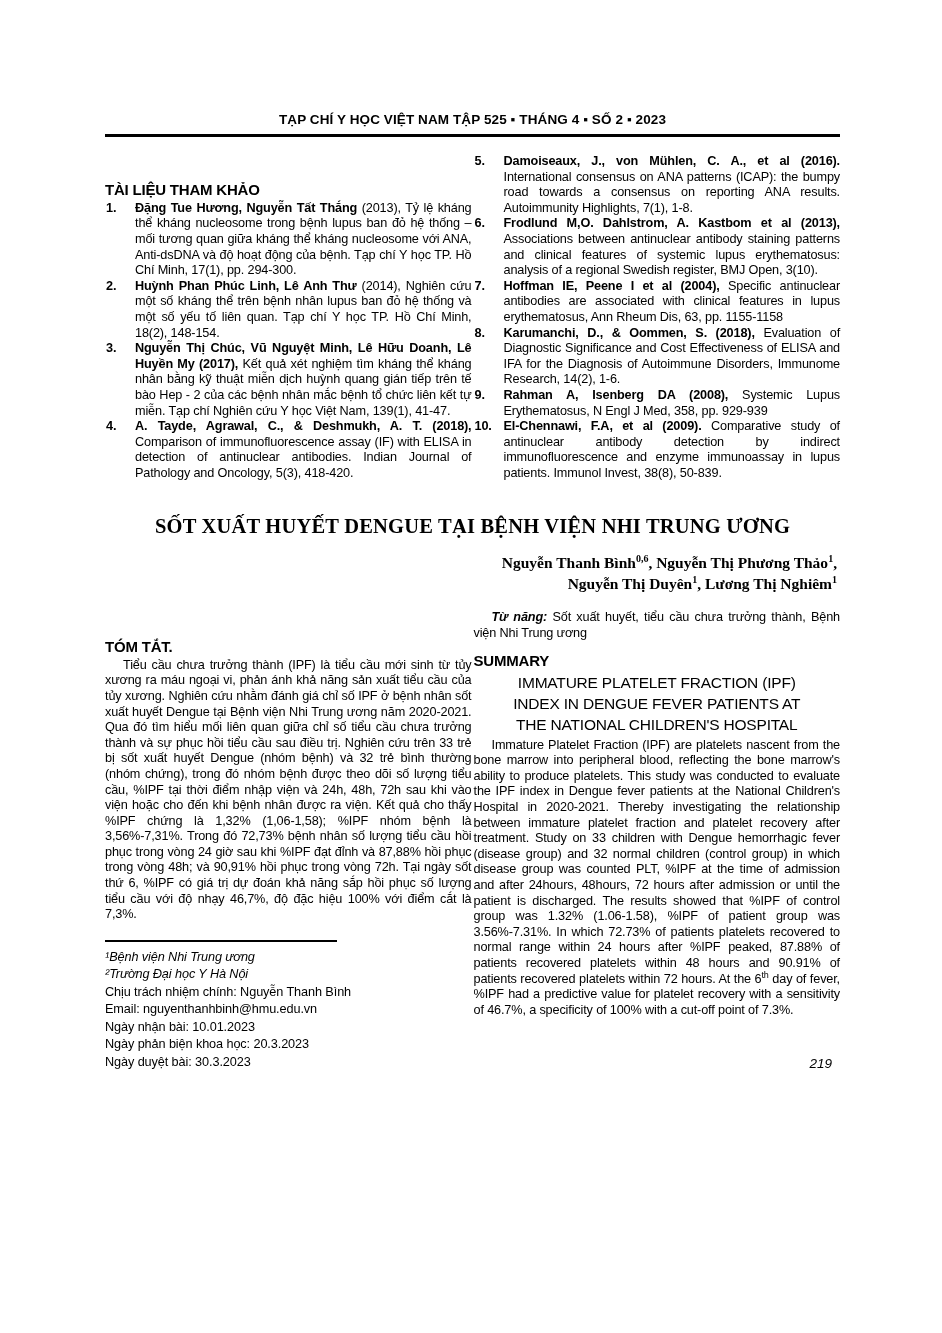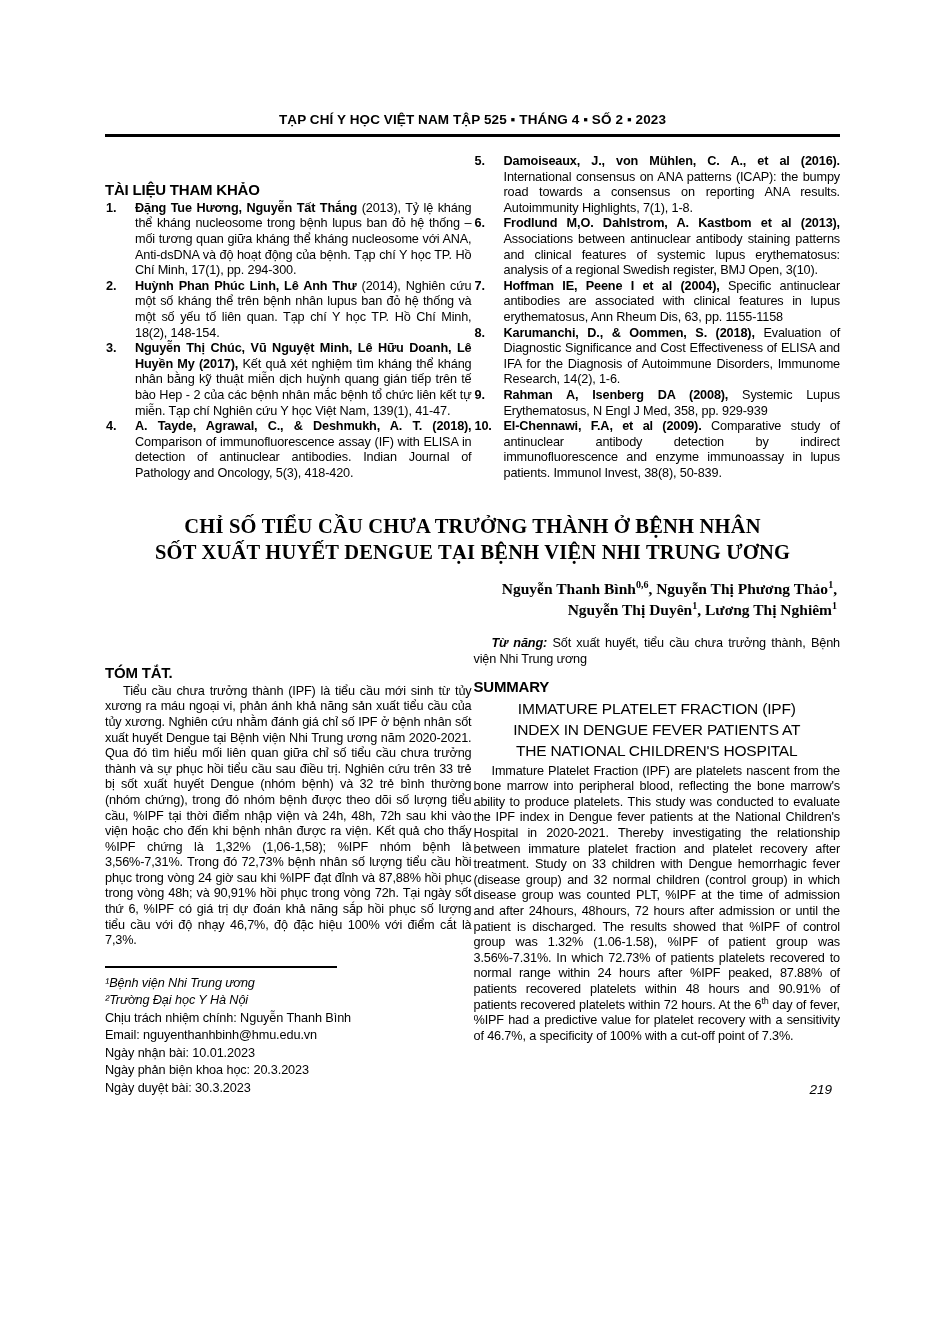--- a/index.html
+++ b/index.html
@@ -134,21 +134,20 @@
           <span class="num">9.</span><span class="bold">Rahman A, Isenberg DA (2008),</span><span> Systemic Lupus Erythematosus, N Engl J Med, 358, pp. 929-939</span>
         </div>
         <div class="ref">
           <span class="num">10.</span><span class="bold">El-Chennawi, F.A, et al (2009).</span><span> Comparative study of antinuclear antibody detection by indirect immunofluorescence and enzyme immunoassay in lupus patients. Immunol Invest, 38(8), 50-839.</span>
         </div>
       </div>
     </div>
   </div>
 
   <div class="article-title">
-    <div>CHỈ SỐ TIỂU CẦU CHƯA TRƯỞNG THÀNH Ở BỆNH NHÂN</div>
     <div>SỐT XUẤT HUYẾT DENGUE TẠI BỆNH VIỆN NHI TRUNG ƯƠNG</div>
   </div>
 
   <div class="authors">
     <div><span>Nguyễn Thanh Bình</span><sup>0,6</sup><span>, Nguyễn Thị Phương Thảo</span><sup>1</sup><span>,</span></div>
     <div><span>Nguyễn Thị Duyên</span><sup>1</sup><span>, Lương Thị Nghiêm</span><sup>1</sup></div>
   </div>
 
   <div class="cols body-cols">
     <div class="col">

